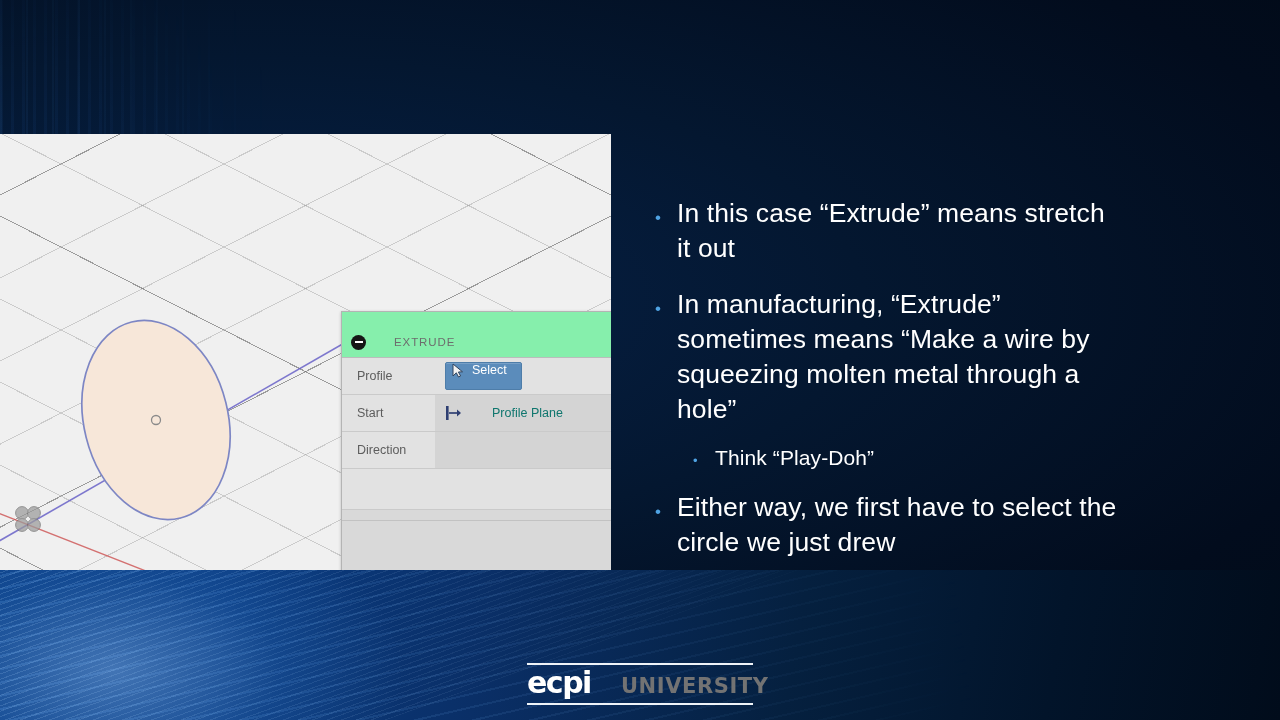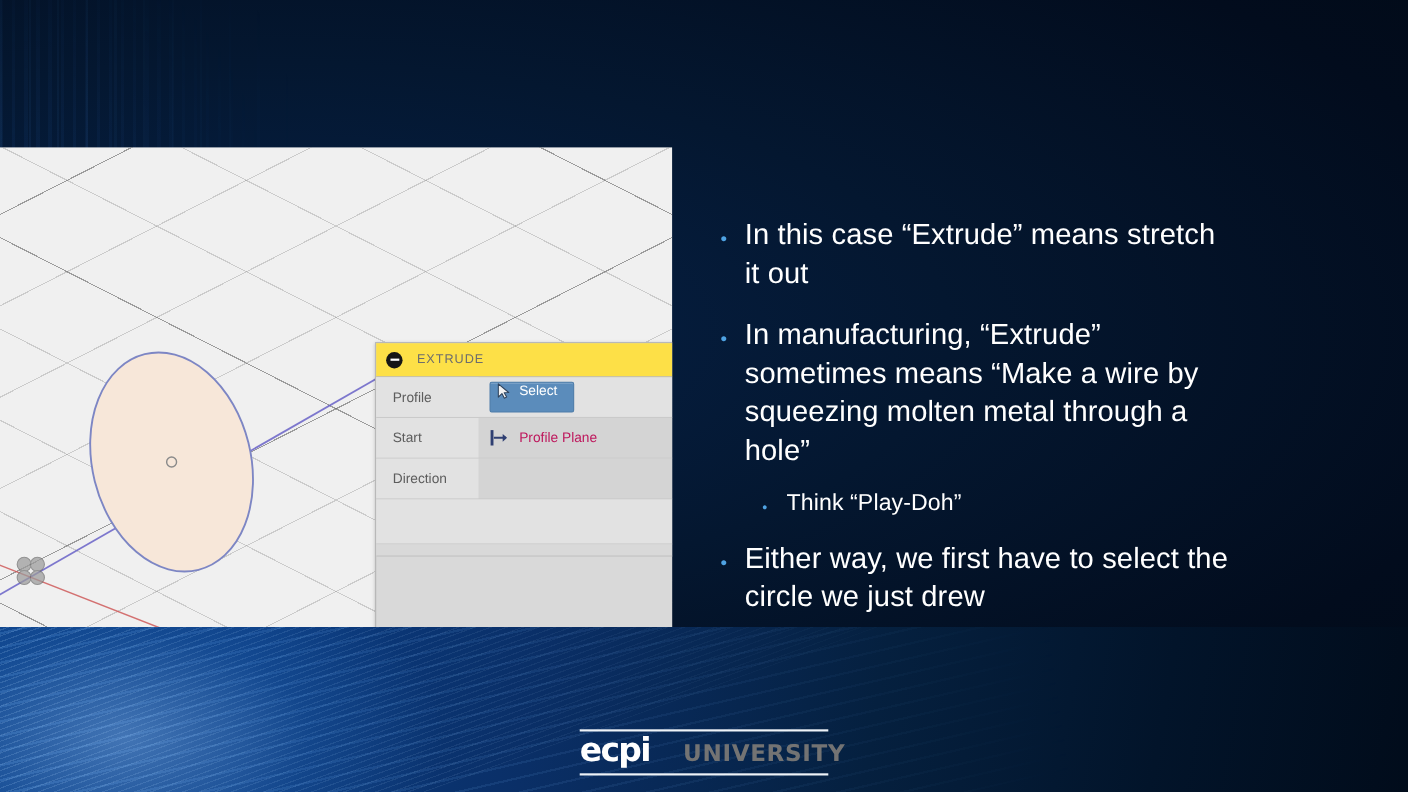--- a/index.html
+++ b/index.html
@@ -84,40 +84,40 @@
   .cad-svg{position:absolute;left:0;top:0;}
 
   
   #extrude{
     position:absolute;left:341px;top:177px;width:285px;height:305px;
     background:#d9d9d9;border:1px solid #b4b4b4;
     box-shadow:0 1px 3px rgba(0,0,0,.22);
     font-size:12.5px;color:#606060;
   }
   .ex-header{
-    height:30px;display:flex;align-items:center;gap:13px;padding:0 0 0 9px;
-    background:#fde047;border-bottom:1px solid #bcbcbc;
+    height:30px;display:flex;align-items:center;gap:28px;padding:15px 0 0 9px;
+    background:#86efac;border-bottom:1px solid #bcbcbc;
   }
   .collapse-dot{
     width:15px;height:15px;border-radius:50%;background:#161616;
     display:flex;align-items:center;justify-content:center;flex:0 0 auto;
   }
   .collapse-dot i{display:block;width:8px;height:2px;background:#fff;}
   .ex-title{font-size:11.5px;letter-spacing:.9px;color:#6d6d6d;}
 
   .ex-row{display:flex;height:36px;align-items:stretch;border-bottom:1px solid #cacaca;}
   .ex-row.band-a{background:#e2e2e2;}
   .ex-row.band-b{background:#d4d4d4;}
   .ex-label{
     width:93px;flex:0 0 93px;display:flex;align-items:center;
     padding-left:15px;font-size:12.5px;color:#5d5d5d;background:#e2e2e2;
     box-sizing:border-box;
   }
   .ex-val{flex:1;display:flex;align-items:center;gap:8px;padding-left:9px;}
-  .ex-val span.txt{font-size:12.5px;color:#be185d;}
+  .ex-val span.txt{font-size:12.5px;color:#0f766e;margin-left:20px;}
 
   .sel-btn{
     display:flex;gap:7px;
     background:#5b8cbb;border:1px solid #4e7da9;border-radius:2px;
     height:26px;padding:0 14px 0 6px;margin-left:1px;color:#fff;font-size:12.5px;
     box-shadow:inset 0 1px 0 rgba(255,255,255,.18);
   }
   .ex-spacer{height:40px;background:#e2e2e2;border-bottom:1px solid #cacaca;}
   .ex-gap{height:10px;background:#d9d9d9;border-bottom:1px solid #c2c2c2;}
 

